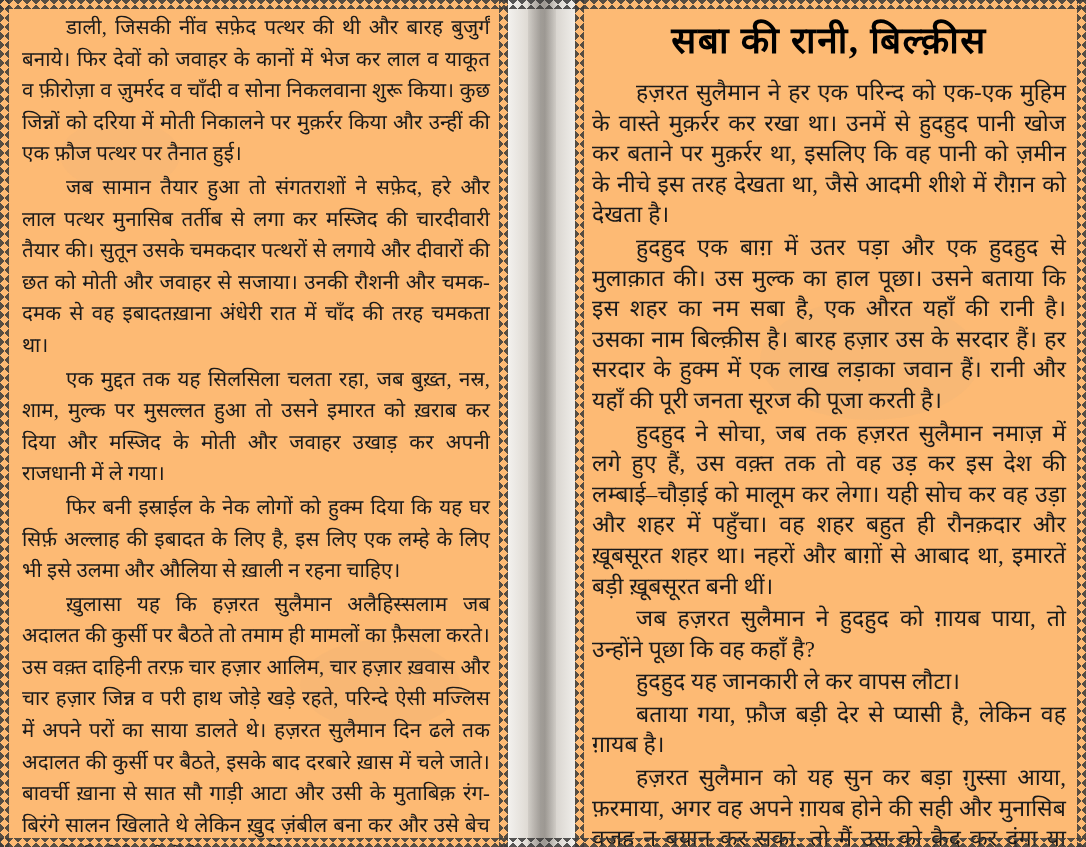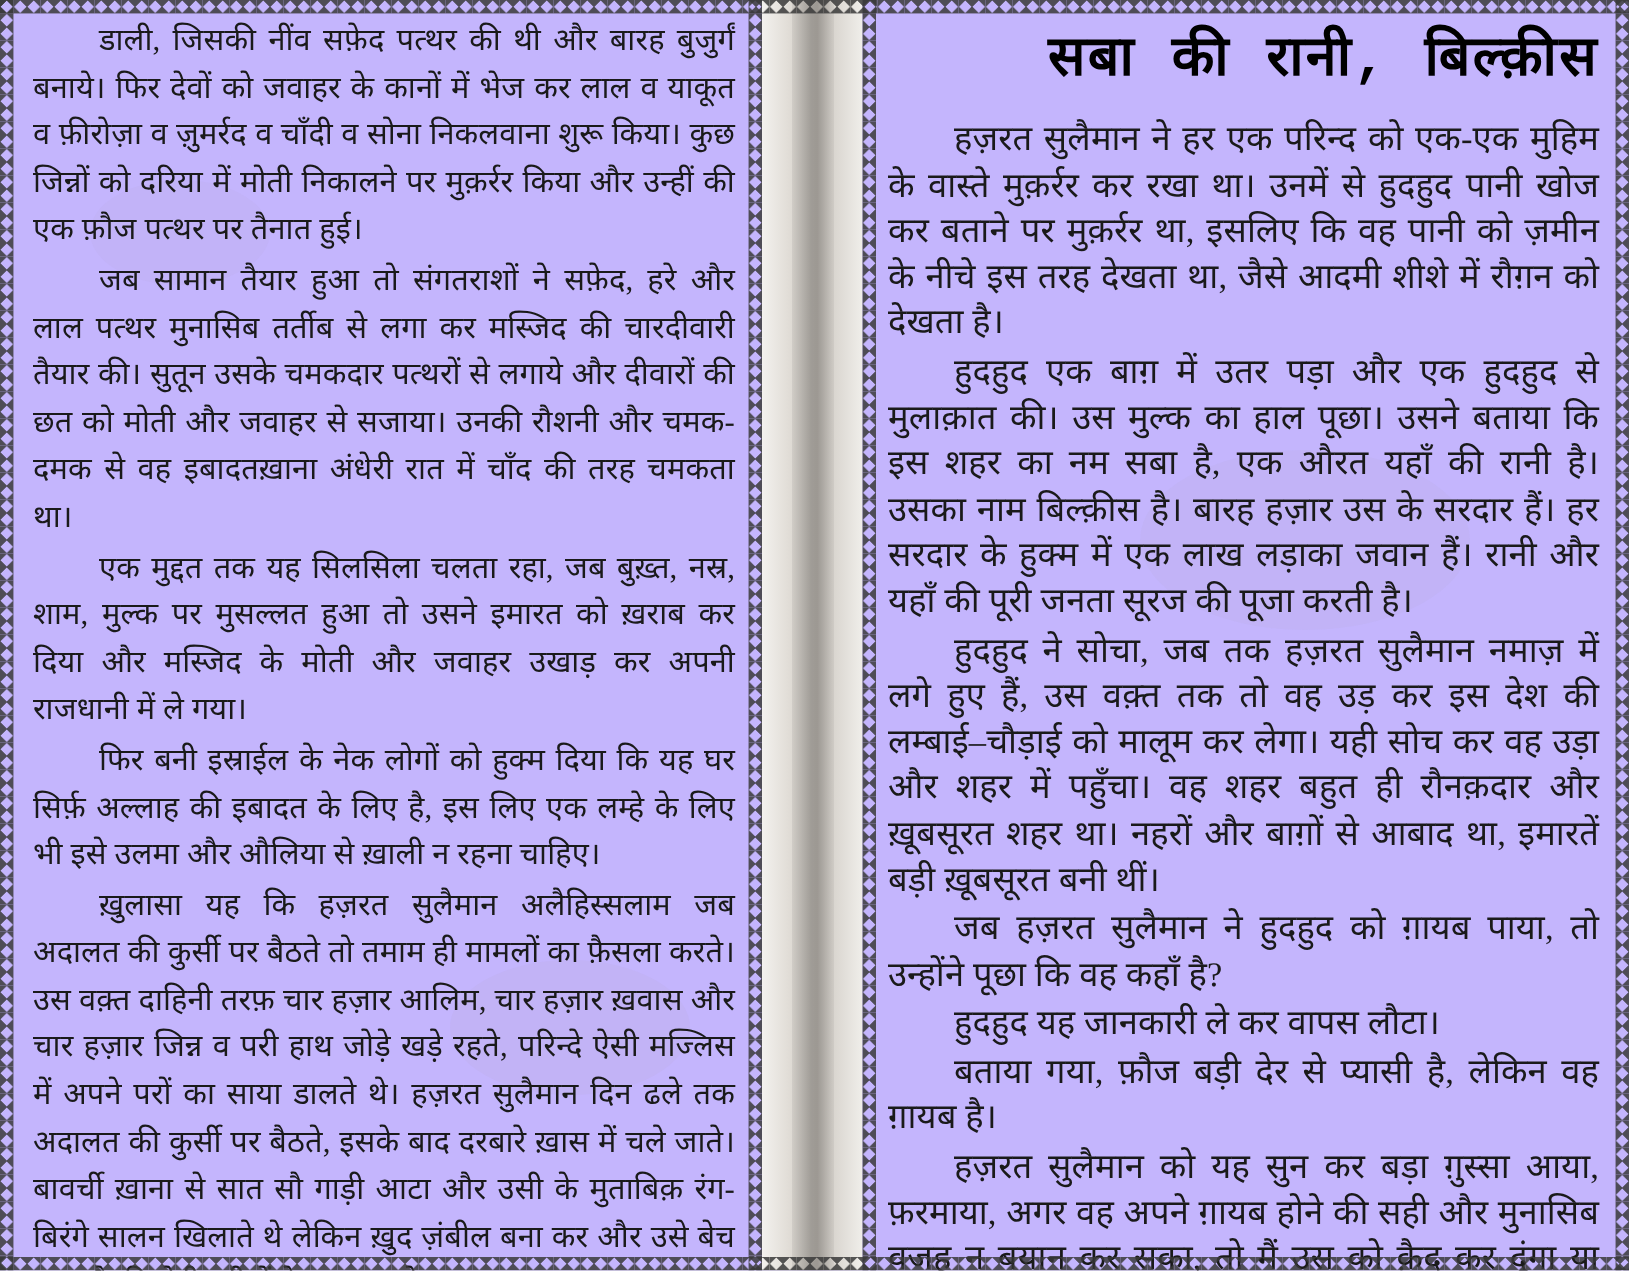--- a/index.html
+++ b/index.html
@@ -11,21 +11,21 @@
     width: 1086px;
     height: 847px;
     overflow: hidden;
     font-family: "Liberation Serif", serif;
   }
 
   #page {
     position: relative;
     width: 1086px;
     height: 847px;
-    background: #c4b5fd;
+    background: #fdba74;
   }
 
   
   .zigzag {
     position: absolute;
     background-image:
       linear-gradient(135deg, #3a3a3a 25%, transparent 25%),
       linear-gradient(225deg, #3a3a3a 25%, transparent 25%),
       linear-gradient(315deg, #3a3a3a 25%, transparent 25%),
       linear-gradient(45deg,  #3a3a3a 25%, transparent 25%);
@@ -71,25 +71,25 @@
     line-height: 31.5px;
     font-family: "Liberation Serif", serif;
     color: #1a1a1a;
     letter-spacing: .1px;
   }
   .col-left .para { font-size: 20.5px; line-height: 31.6px; }
   .col-right .para { font-size: 23px; line-height: 30.6px; }
 
   h1.headline {
     margin: 6px 0 14px 0;
-    text-align: right;
+    text-align: center;
     font-size: 37px;
     line-height: 46px;
     font-weight: bold;
-    font-family: Liberation Mono, monospace;
+    font-family: Liberation Serif, serif;
     letter-spacing: 1.5px;
     color: #000;
   }
 
   
   .blotch { position:absolute; border-radius:50%; pointer-events:none; }
   .b1 { left:300px; top:640px; width:160px; height:90px; background:rgba(160,150,130,.055); }
   .b2 { left:760px; top:300px; width:220px; height:120px; background:rgba(160,150,130,.05); }
   .b3 { left:60px;  top:120px; width:120px; height:70px;  background:rgba(160,150,130,.045); }
 </style>

